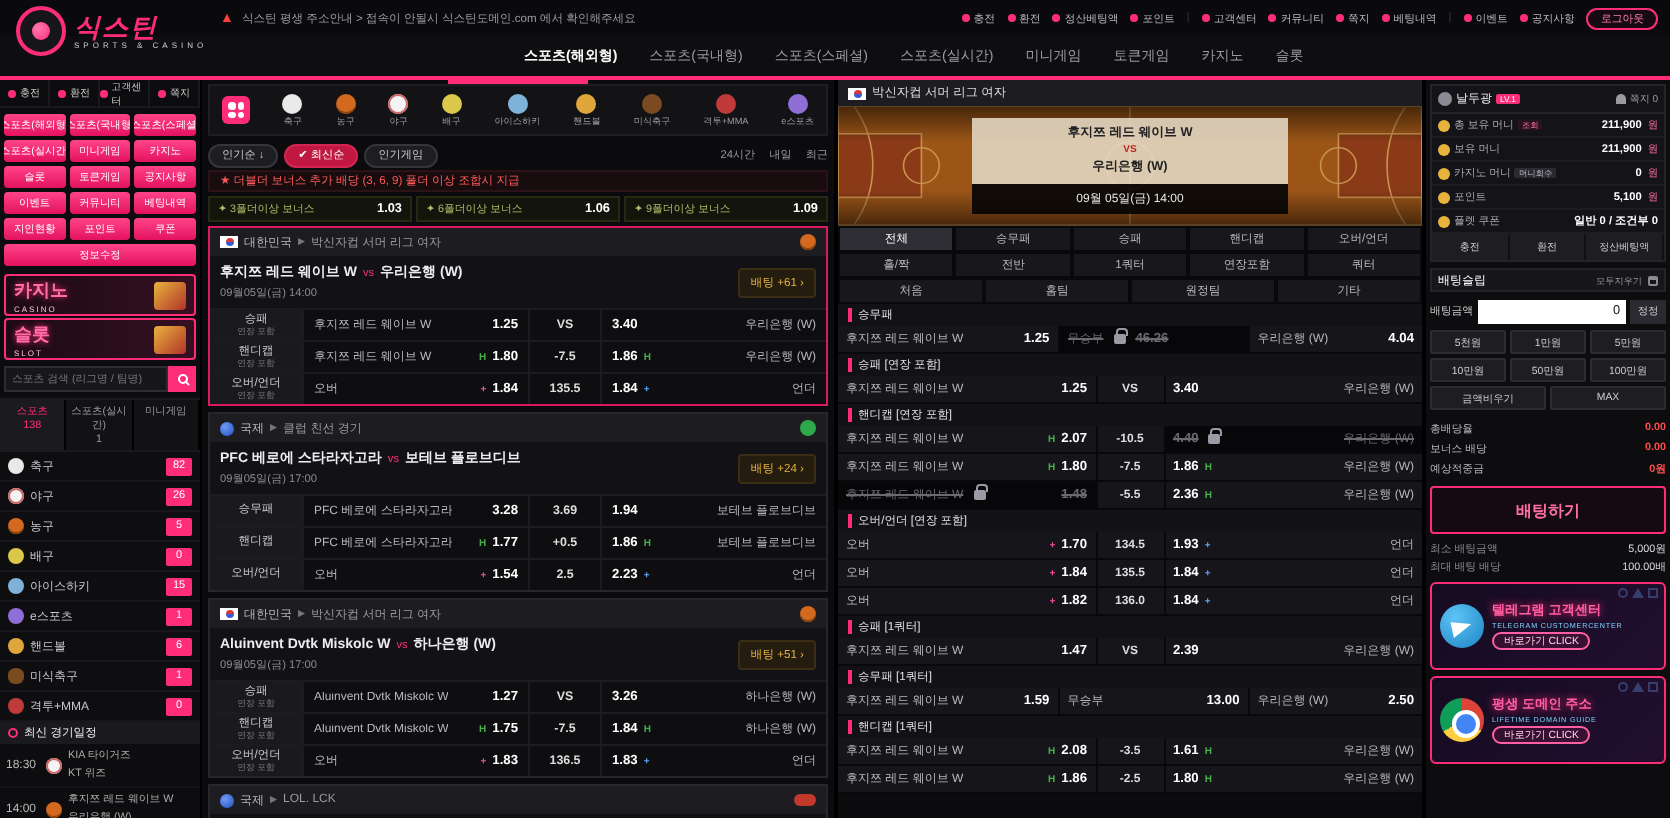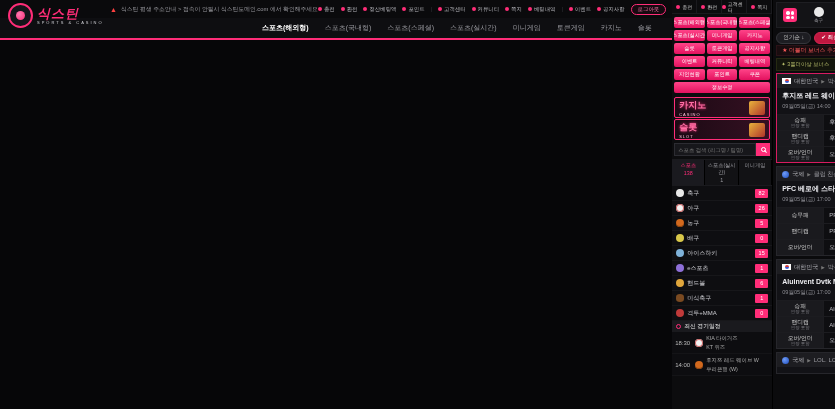--- a/index.html
+++ b/index.html
@@ -1,18 +1,18 @@
 <!DOCTYPE html>
 <html><head>
 <meta charset="utf-8">
 <style>
 *{margin:0;padding:0;box-sizing:border-box}
 html,body{width:835px;height:409px;overflow:hidden}
 body{background:#060608;color:#ddd;font-family:"Liberation Sans","DejaVu Sans",sans-serif;font-size:8px}
-.app{width:835px;height:409px;display:flex;flex-direction:row}
+.app{width:835px;height:409px;display:flex;flex-direction:column}
 
 .header{position:relative;height:40px;flex:none;background:#0a0a0c;border-bottom:2px solid #ff2d78}
 .topbar{height:18px;display:flex;align-items:center;padding:0 6px 0 110px}
 .warn-ico{color:#ff4040;font-size:7px;margin-right:4px}
 .notice{font-size:5.8px;color:#9a9aa0;margin-right:auto;white-space:nowrap;overflow:hidden}
 .toplinks{display:flex;align-items:center;gap:6px;font-size:5.4px;color:#b8b8be;white-space:nowrap}
 .tl{display:flex;align-items:center;gap:2px}
 .tl i{width:4px;height:4px;border-radius:50%;background:#ff2d78;flex:none}
 .sep{color:#3a3a40}
 .logout{border:1px solid #ff2d78;color:#ff7ab0;border-radius:8px;padding:1px 6px;font-size:5.4px;background:#160a10}
@@ -968,20 +968,21 @@
           </div>
         <div class="trow">
             <span>보너스 배당</span>
             <span class="tv">0.00</span>
           </div>
         <div class="trow">
             <span>예상적중금</span>
             <span class="tv">0원</span>
           </div>
       </div>
+      <div class="submit">배팅하기</div>
       <div class="limits">
         <div class="trow">
             <span>최소 배팅금액</span>
             <span class="tv">5,000원</span>
           </div>
         <div class="trow">
             <span>최대 배팅 배당</span>
             <span class="tv">100.00배</span>
           </div>
       </div>

